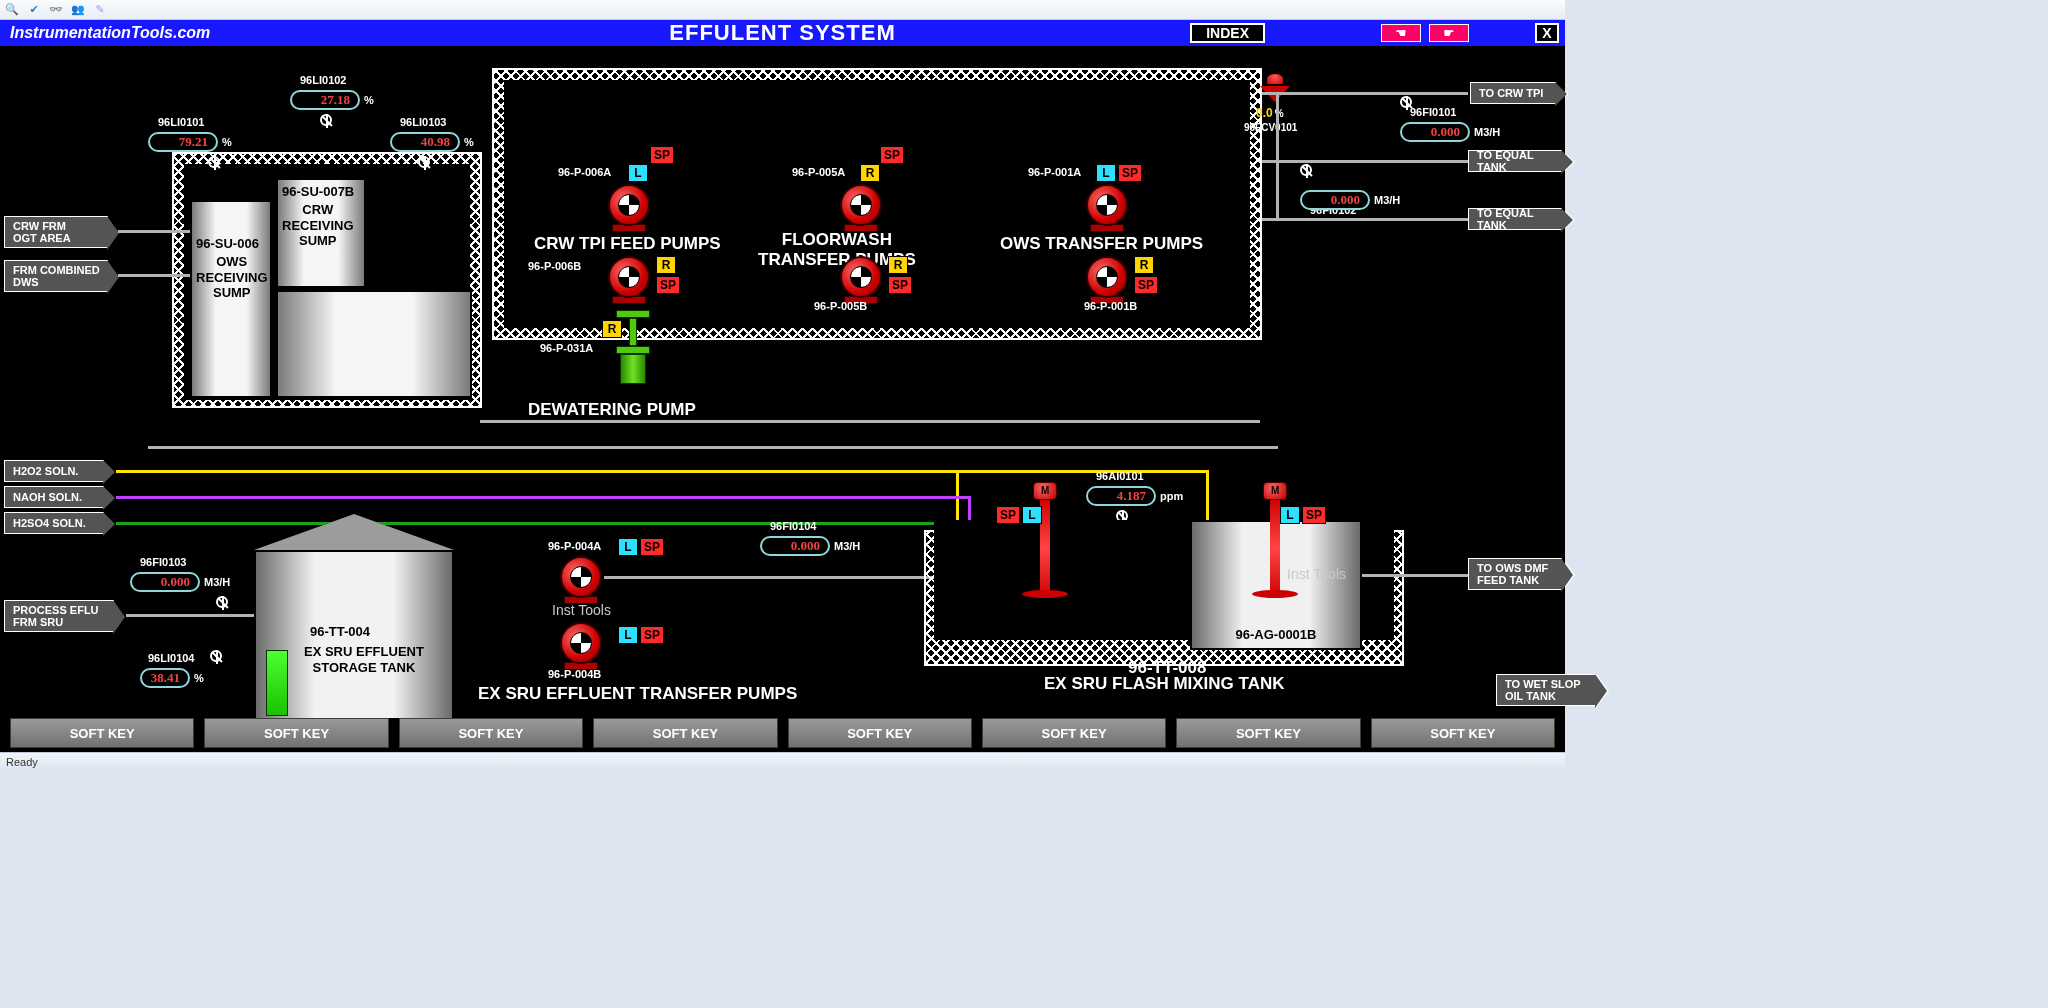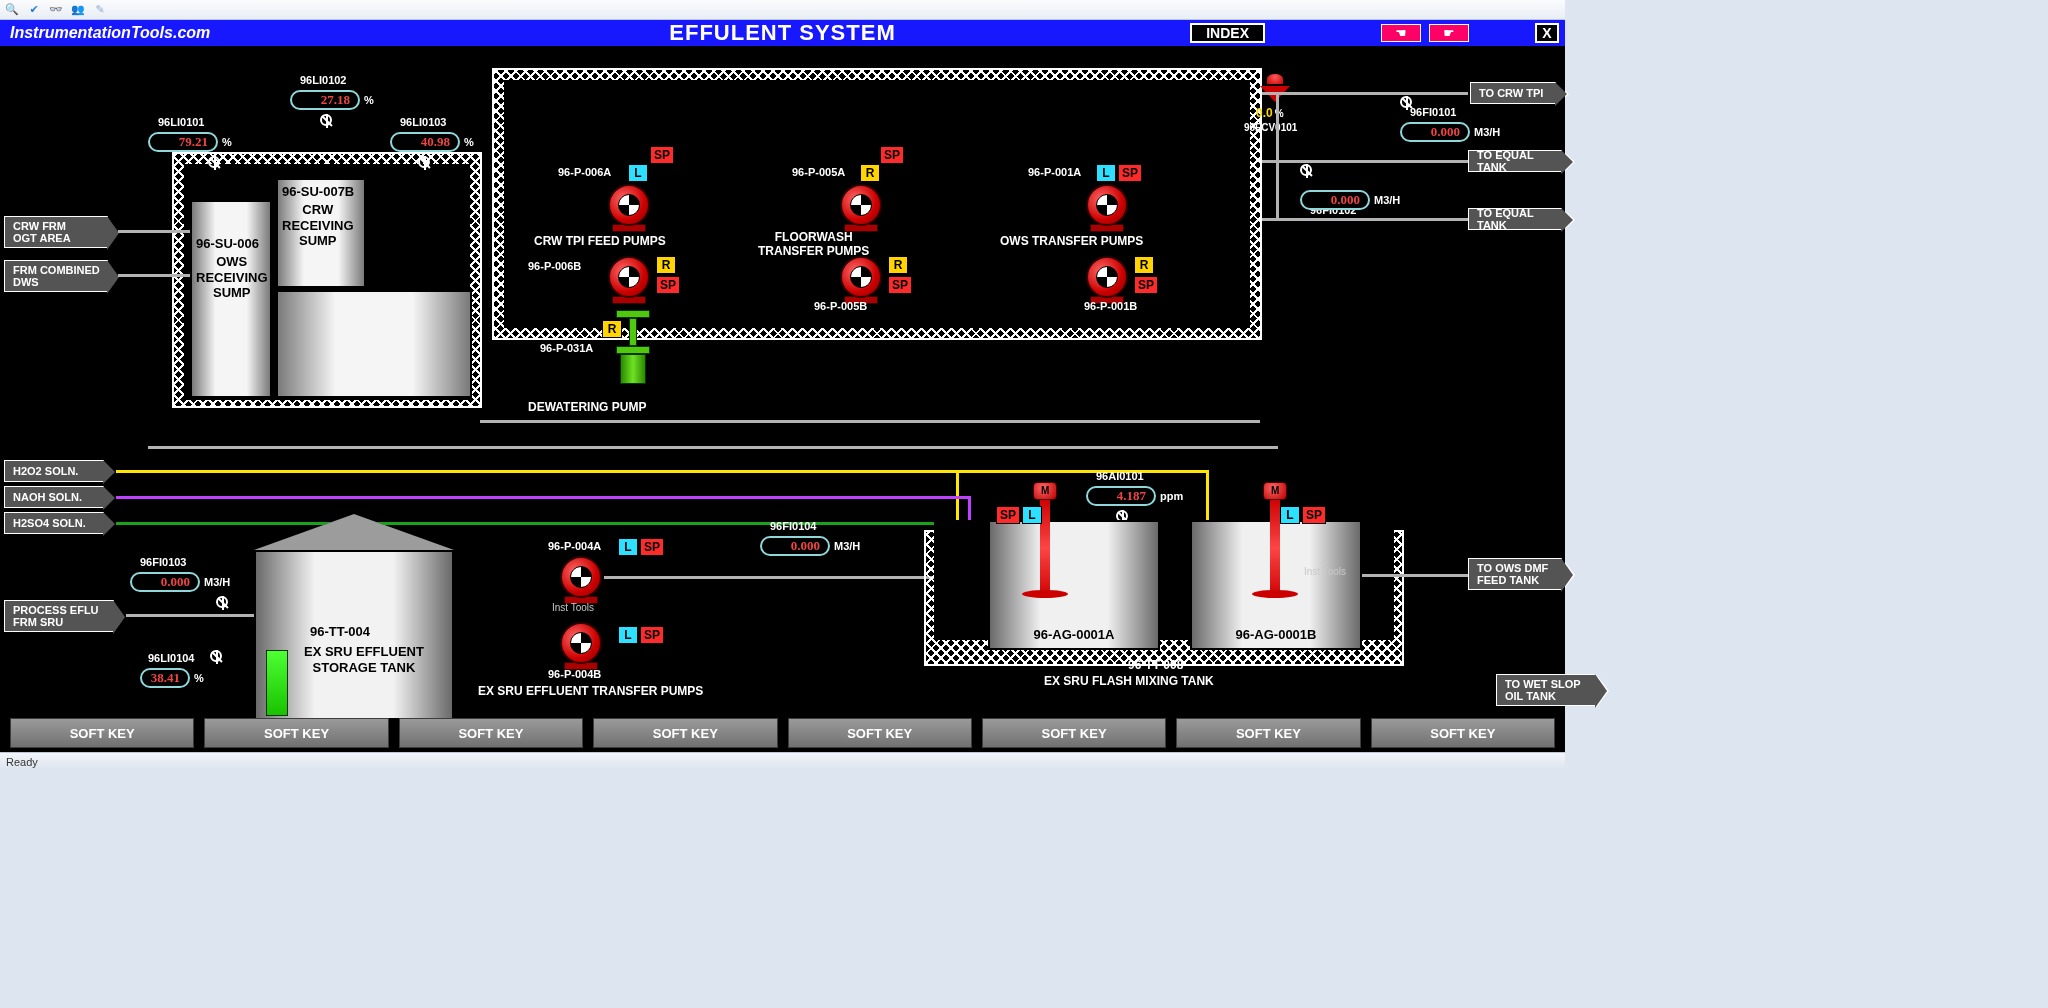--- a/index.html
+++ b/index.html
@@ -14,21 +14,21 @@
   .titlebar .site { font-style:italic; font-size:16px; padding-left:10px; }
   .titlebar .center { position:absolute; left:50%; transform:translateX(-50%); font-size:22px; letter-spacing:1px; }
   .titlebar .right { margin-left:auto; display:flex; align-items:center; gap:8px; padding-right:6px; }
   .idxbtn { background:#000; border:2px solid #fff; color:#fff; font-weight:bold; font-size:14px; padding:0 14px; height:20px; line-height:16px; cursor:pointer; }
   .handbtn { width:40px; height:18px; background:#ff0066; border:1px solid #fff; display:flex; align-items:center; justify-content:center; font-size:12px; color:#fff; cursor:pointer; }
   .xbtn { width:24px; height:20px; border:2px solid #fff; background:#000; color:#fff; font-weight:bold; font-size:14px; display:flex; align-items:center; justify-content:center; cursor:pointer; }
 
   .softkeys { position:absolute; bottom:0; left:0; right:0; height:38px; display:flex; gap:10px; padding:4px 10px; }
   .softkey { flex:1; background:linear-gradient(#9a9a9a,#717171); border:1px solid #3d3d3d; color:#fff; font-weight:bold; font-size:13px; display:flex; align-items:center; justify-content:center; cursor:pointer; }
 
-  .lbl { position:absolute; color:#fff; font-weight:bold; font-size:12px; white-space:pre; }
+  .lbl { position:absolute; color:#fff; font-weight:bold; font-size:17px; white-space:pre; }
   .taglabel { position:absolute; color:#fff; font-weight:bold; font-size:11px; }
 
   .readout { position:absolute; height:20px; border:2px solid #8fd7db; border-radius:10px; background:#000; display:flex; align-items:center; justify-content:flex-end; padding:0 8px; }
   .readout .val { color:#ef4444; font-weight:bold; font-size:13px; font-family:Liberation Serif, serif; }
   .readout .unit { color:#fff; font-weight:bold; font-size:11px; margin-left:2px; position:absolute; left:100%; padding-left:4px; }
 
   .arrowbox { position:absolute; height:32px; background:#545454; border:1px solid #fff; color:#fff; font-weight:bold; font-size:11px; display:flex; align-items:center; padding:0 8px; }
   .arrowbox.right::before { content:''; position:absolute; right:-12px; top:-1px; border-top:17px solid transparent; border-bottom:17px solid transparent; border-left:12px solid #545454; }
   .arrowbox.right::after { content:''; position:absolute; right:-14px; top:-1px; border-top:17px solid transparent; border-bottom:17px solid transparent; border-left:13px solid #fff; z-index:-1; }
   .arrowbox.thin { height:22px; font-size:11px; }
@@ -80,21 +80,21 @@
   .pipe.purple { background:#c040ff; }
   .pipe.green  { background:#19a319; }
 
   .storagetank { position:absolute; }
   .storagetank .roof { width:0; height:0; border-left:100px solid transparent; border-right:100px solid transparent; border-bottom:36px solid #9c9c9c; filter:drop-shadow(0 0 0 #000); }
   .storagetank .body { width:200px; height:170px; background:linear-gradient(90deg,#6a6a6a,#f2f2f2 30%,#f2f2f2 70%,#6a6a6a); border:2px solid #000; position:relative; }
   .level { position:absolute; bottom:2px; left:10px; width:22px; background:linear-gradient(#4dff33,#19c200); border:1px solid #063300; }
 
   .mixvat { position:absolute; width:172px; height:130px; background:linear-gradient(90deg,#6a6a6a,#f0f0f0 30%,#f0f0f0 70%,#6a6a6a); border:2px solid #000; }
   .mixlabel { position:absolute; bottom:6px; left:0; right:0; text-align:center; font-weight:bold; font-size:13px; color:#000; }
-  .watermark { position:absolute; color:#c8c8c8; font-size:10px; }
+  .watermark { position:absolute; color:#c8c8c8; font-size:14px; }
 
 </style>
 </head>
 <body>
 
 <div class="app">
 
   <div class="toolbar">
     <span class="ico">🔍</span>
     <span class="ico" style="color:#2a7bd4;">✔</span>
@@ -354,23 +354,20 @@
     <div class="taglabel" style="left:1096px; top:450px;">96AI0101</div>
     <div class="readout" style="left:1086px; top:466px; width:70px;">
       <span class="val">4.187</span>
         <span class="unit">ppm</span>
     </div>
     <div class="smallcircle" style="left:1116px; top:490px;"></div>
 
     <div class="hatch" style="left:924px; top:510px; width:480px; height:136px;"></div>
     <div style="position:absolute; left:934px; top:500px; width:460px; height:120px; background:#000;"></div>
 
-    <div class="mixvat" style="left:988px; top:500px;">
-      <div class="mixlabel">96-AG-0001A</div>
-    </div>
     <div class="agit" style="left:1040px; top:478px; height:100px;">
         <div class="motor"></div>
         <div class="blade"></div>
       </div>
     <div class="badge SP" style="left:996px; top:486px;">SP</div>
     <div class="badge L" style="left:1022px; top:486px;">L</div>
 
     <div class="mixvat" style="left:1190px; top:500px;">
       <div class="watermark" style="right:14px; top:44px;">Inst Tools</div>
       <div class="mixlabel">96-AG-0001B</div>

